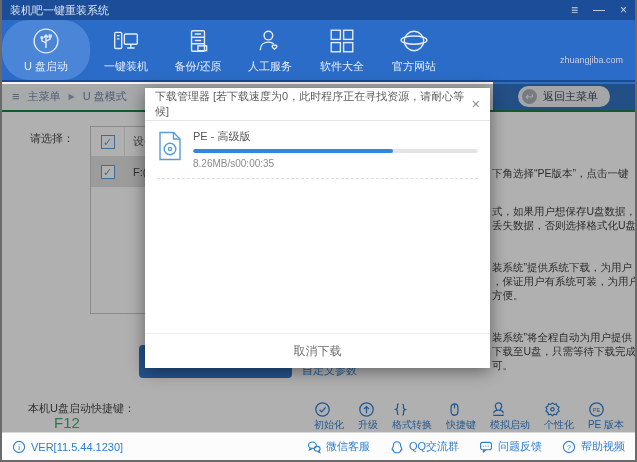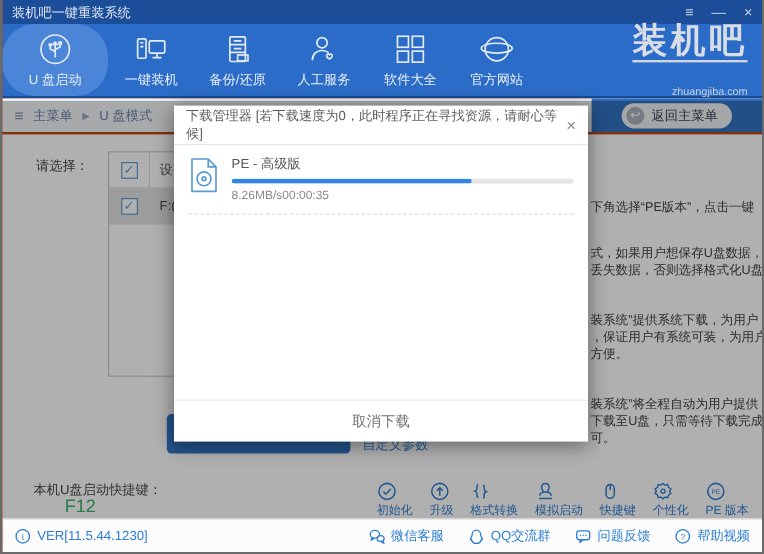--- a/index.html
+++ b/index.html
@@ -1,21 +1,21 @@
 <!DOCTYPE html>
 <html><head>
 <meta charset="utf-8">
 <style>
   * { margin:0; padding:0; box-sizing:border-box; }
   html,body { background:#888; }
   .app {
     position:relative; width:637px; height:462px; overflow:hidden;
     font-family:"Liberation Sans", sans-serif;
     border:2px solid #6a6a6a; border-top:none;
-    background:#c2410c;
+    background:#15803d;
   }
   
   .titlebar{ height:20px; background:#1c4d99; display:flex; align-items:center;
     padding:0 8px; color:#dde5f0; font-size:11px; }
   .win-controls{ margin-left:auto; display:flex; gap:15px; color:#cdd6e4;
     font-size:12px; line-height:12px; }
   .win-controls span{ cursor:pointer; }
   
   .toolbar{ height:62px; background:#2b6cc8; border-bottom:2px solid #1a4a90;
     display:flex; align-items:stretch; }
@@ -168,21 +168,20 @@
     <div class="tb-item">
       <span class="tb-icon">
         <svg width="28" height="28" viewBox="0 0 26 26" fill="none" stroke="#e3ebf7" stroke-width="1.3">
           <circle cx="13" cy="13" r="9"></circle>
           <ellipse cx="13" cy="12.2" rx="12" ry="3.8"></ellipse>
         </svg>
       </span>
       <span class="tb-label">官方网站</span>
     </div>
     <div class="logo">
-      <div class="logo-text">装机吧</div>
       <div class="logo-domain">zhuangjiba.com</div>
     </div>
   </div>
 
   <div class="breadcrumb">
     <span class="menu-ico">≡</span>
     <span>主菜单</span>
     <span class="crumb-sep">▶</span>
     <span>U 盘模式</span>
     <div class="back-zone">
@@ -265,35 +264,35 @@
           <svg width="17" height="17" viewBox="0 0 16 16" fill="none" stroke="#2d7dd2" stroke-width="1.2">
             <path d="M6.2 2.8 C4.8 2.8 5.2 4.6 5.2 5.6 C5.2 7 4.2 7.6 3.6 7.8 C4.2 8 5.2 8.6 5.2 10 C5.2 11 4.8 12.8 6.2 12.8"></path>
             <path d="M9.8 3.2 C11.2 3.2 10.8 5 10.8 6 C10.8 7.4 11.8 8 12.4 8.2 C11.8 8.4 10.8 9 10.8 10.4 C10.8 11.4 11.2 13.2 9.8 13.2"></path>
           </svg>
         </span>
         <span class="tool-label">格式转换</span>
       </div>
       <div class="tool">
         <span>
           <svg width="17" height="17" viewBox="0 0 16 16" fill="none" stroke="#2d7dd2" stroke-width="1.2">
+            <rect x="4.8" y="2.6" width="6.4" height="10.8" rx="3.2"></rect>
+              <path d="M8 2.6 V7"></path>
+          </svg>
+        </span>
+        <span class="tool-label">快捷键</span>
+      </div>
+      <div class="tool">
+        <span>
+          <svg width="17" height="17" viewBox="0 0 16 16" fill="none" stroke="#2d7dd2" stroke-width="1.2">
             <path d="M6.3 8.5 C6.3 7 5 6.5 5 4.8 A3 3 0 0 1 11 4.8 C11 6.5 9.7 7 9.7 8.5"></path>
             <path d="M3.5 11.5 c0-2 2-3 4.5-3 s4.5 1 4.5 3"></path>
             <path d="M3 13.5 h10"></path>
           </svg>
         </span>
         <span class="tool-label">模拟启动</span>
-      </div>
-      <div class="tool">
-        <span>
-          <svg width="17" height="17" viewBox="0 0 16 16" fill="none" stroke="#2d7dd2" stroke-width="1.2">
-            <rect x="4.8" y="2.6" width="6.4" height="10.8" rx="3.2"></rect>
-              <path d="M8 2.6 V7"></path>
-          </svg>
-        </span>
-        <span class="tool-label">快捷键</span>
       </div>
       <div class="tool">
         <span>
           <svg width="17" height="17" viewBox="0 0 16 16" fill="none" stroke="#2d7dd2" stroke-width="1.1">
             <path d="M8 1.8 L9.7 3.2 11.8 2.7 12.3 4.8 14.2 5.9 13.2 7.8 14.2 9.7 12.3 10.8 11.8 12.9 9.7 12.4 8 13.8 6.3 12.4 4.2 12.9 3.7 10.8 1.8 9.7 2.8 7.8 1.8 5.9 3.7 4.8 4.2 2.7 6.3 3.2 Z"></path>
             <circle cx="8" cy="7.8" r="1.6"></circle>
           </svg>
         </span>
         <span class="tool-label">个性化</span>
       </div>

